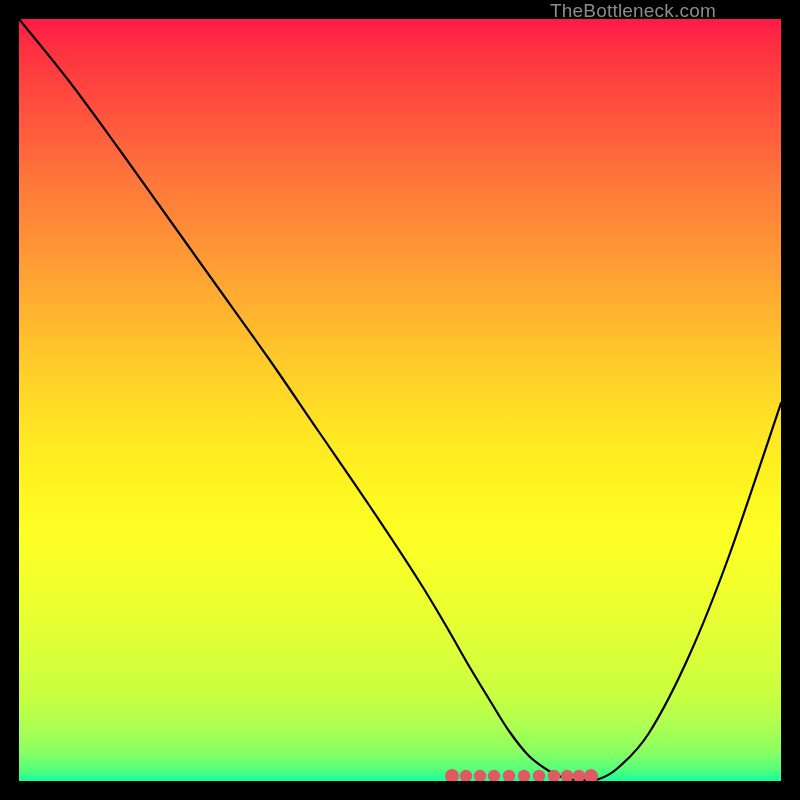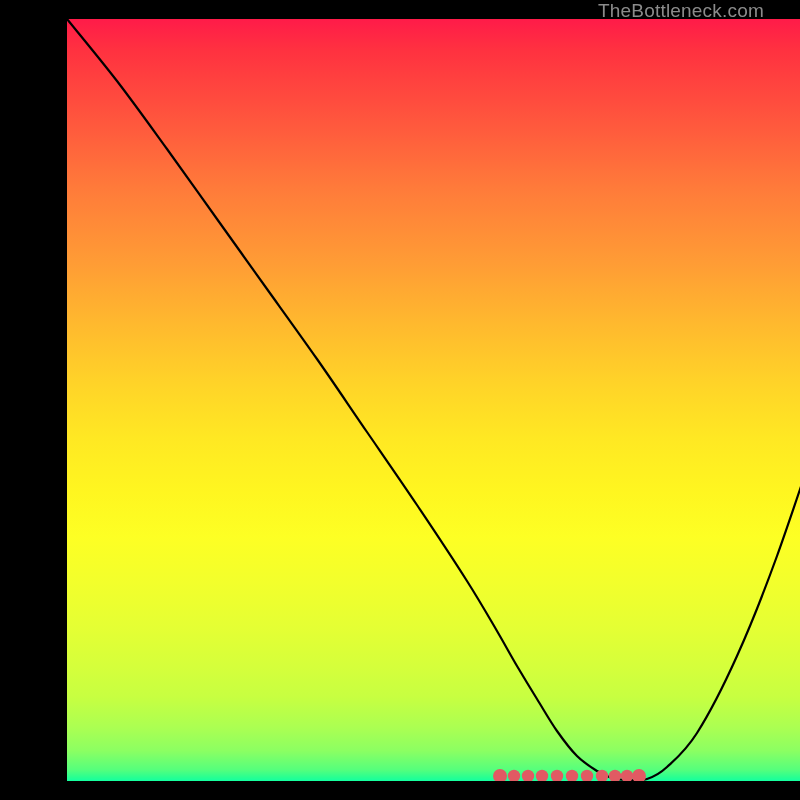--- a/index.html
+++ b/index.html
@@ -7,21 +7,20 @@
     padding: 0;
     width: 800px;
     height: 800px;
     background: #000;
     overflow: hidden;
   }
   .chart-container {
     position: relative;
     width: 736px;
     height: 800px;
-    margin-left: 48px;
   }
   .plot-area {
     position: absolute;
     left: 19px;
     top: 19px;
     width: 762px;
     height: 762px;
     background: linear-gradient(to bottom,
       #ff1b49 0%,
       #ff3140 4%,

